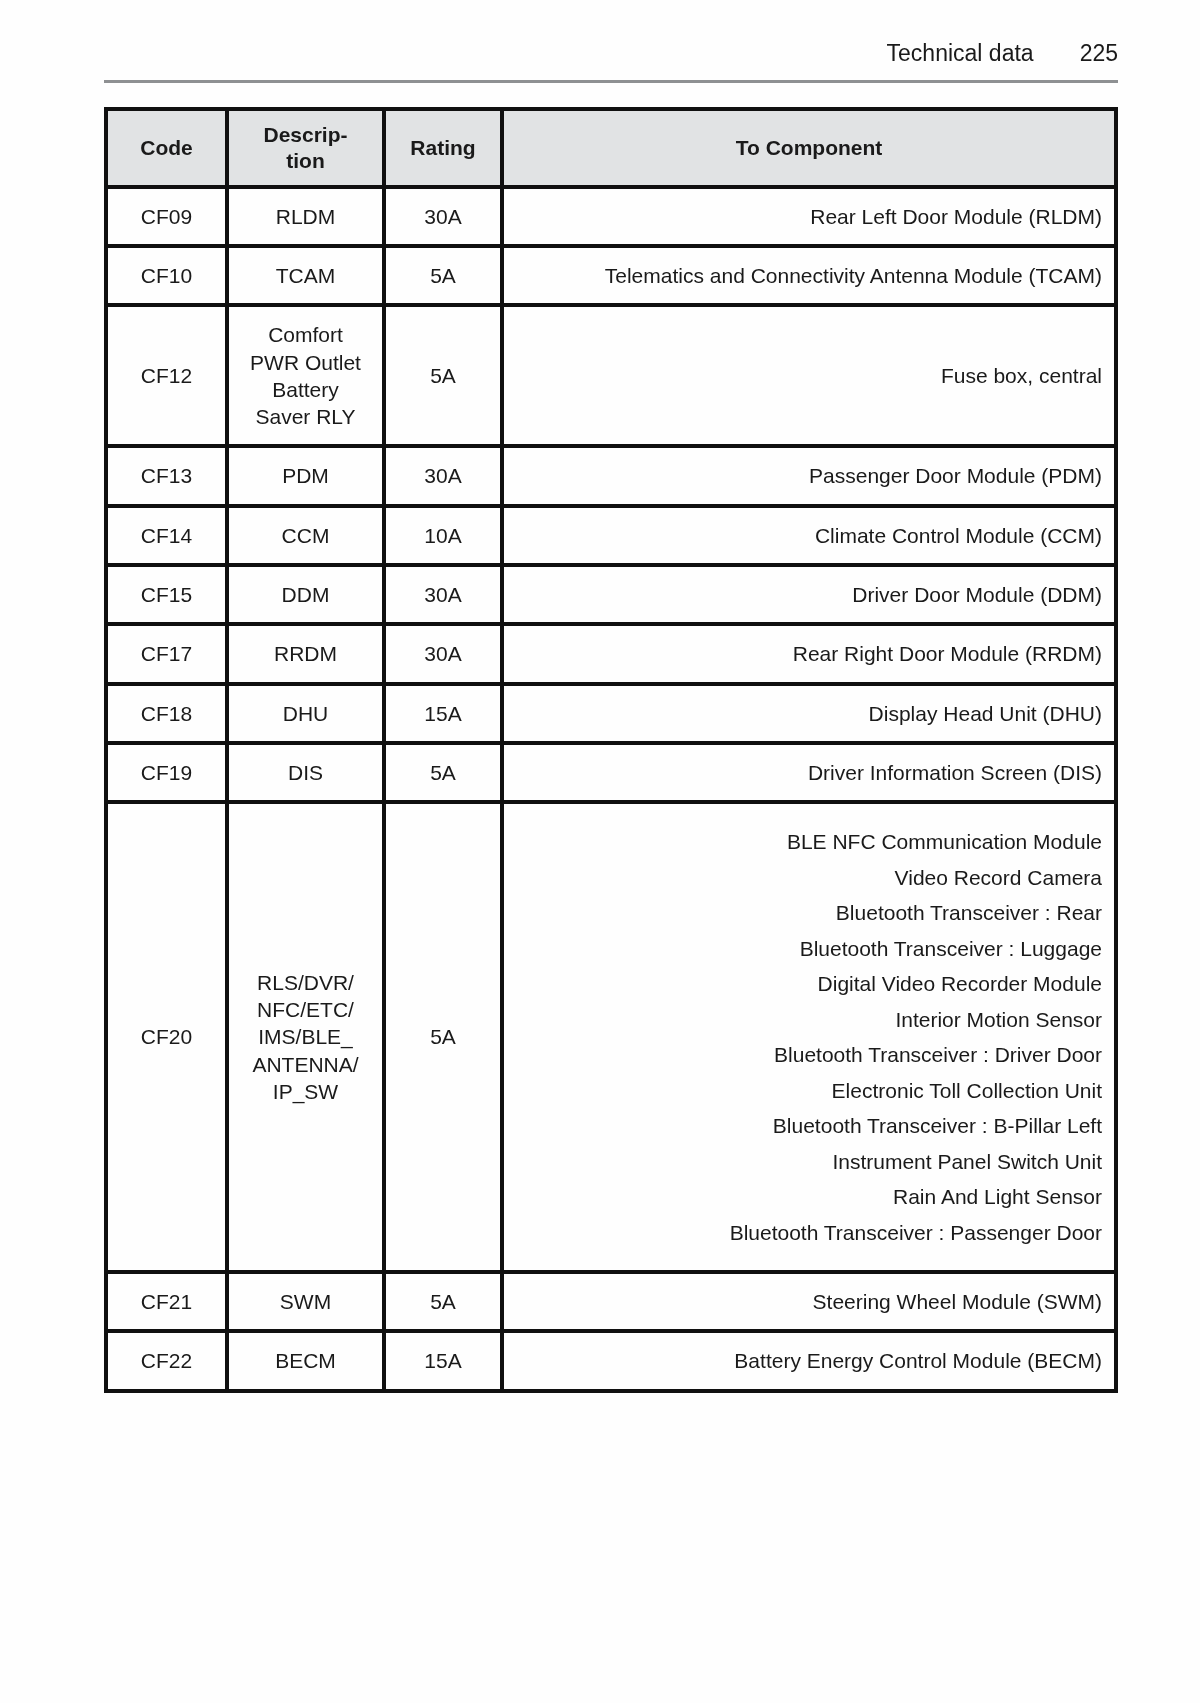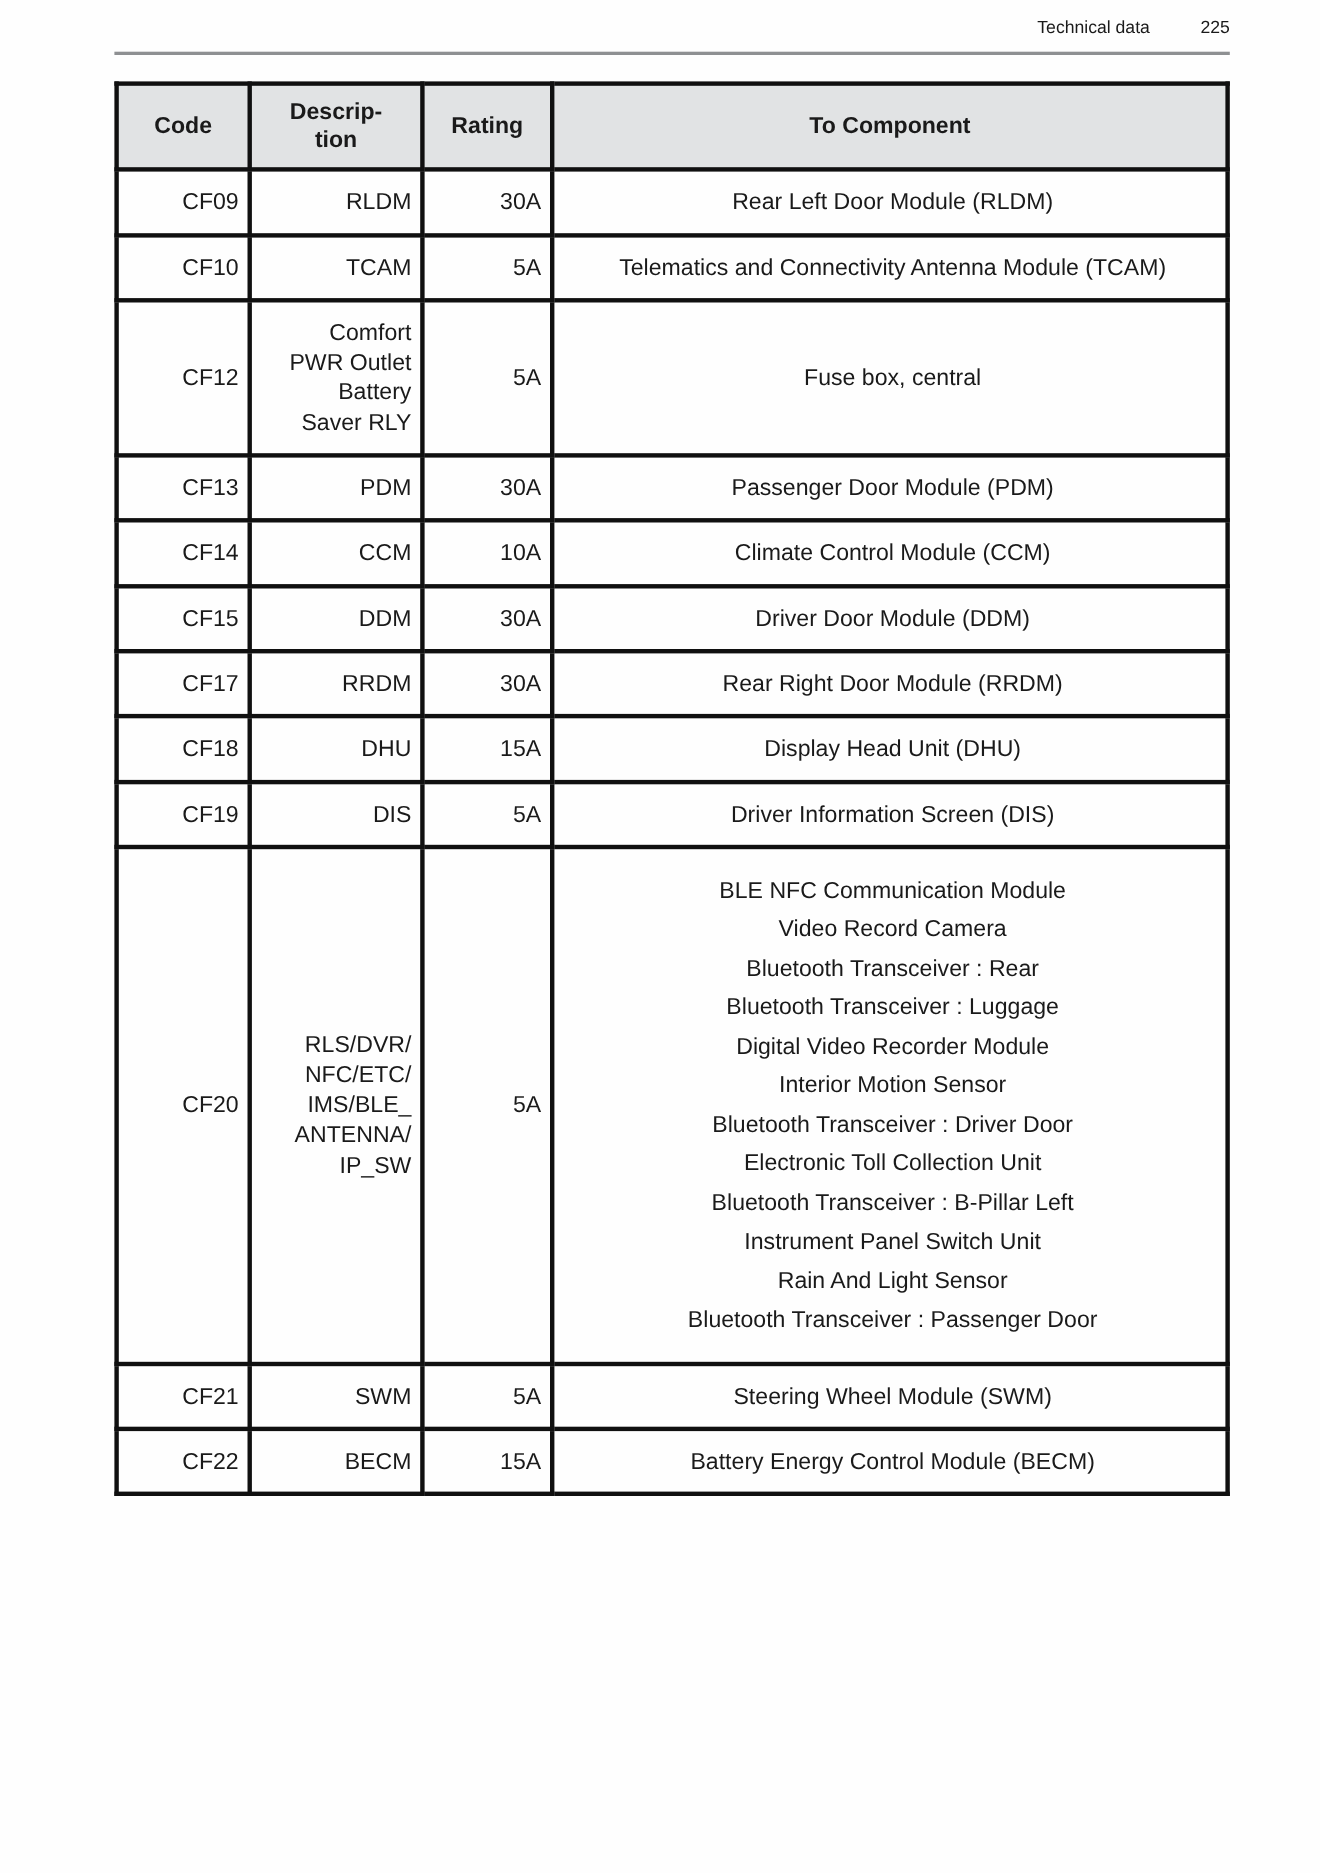--- a/index.html
+++ b/index.html
@@ -16,26 +16,26 @@
     background:var(--page-bg);
     font-family:"Liberation Sans", sans-serif;
     color:var(--text);
     overflow:hidden;
   }
   .page{
     width:1014px;
     margin:0 82px 0 104px;
   }
   .page-header{
-    margin-top:16px;
+    margin-top:40px;
     display:flex;
     justify-content:flex-end;
     align-items:baseline;
     gap:46px;
-    font-size:16px;
+    font-size:23px;
     line-height:1.2;
   }
   .page-header .section-title{ font-weight:normal; }
   .page-header .page-number{ font-weight:normal; }
   .header-rule{
     margin-top:12px;
     height:3px;
     background:var(--rule);
   }
   table.fuse-table{
@@ -51,26 +51,26 @@
     white-space:pre-line;
   }
   .fuse-table th{
     background:var(--header-bg);
     font-weight:bold;
     text-align:center;
     padding:11px 6px;
     line-height:1.24;
   }
   .fuse-table td{
-    text-align:right;
+    text-align:center;
     padding:14px 8px;
     line-height:1.3;
   }
   .fuse-table td.cell-component{
-    text-align:center;
+    text-align:right;
     padding-left:17px;
     padding-right:12px;
   }
   .fuse-table td.cell-component.multi{
     line-height:1.69;
     padding-top:20px;
     padding-bottom:20px;
   }
   col.c-code{ width:121px; }
   col.c-desc{ width:157px; }

